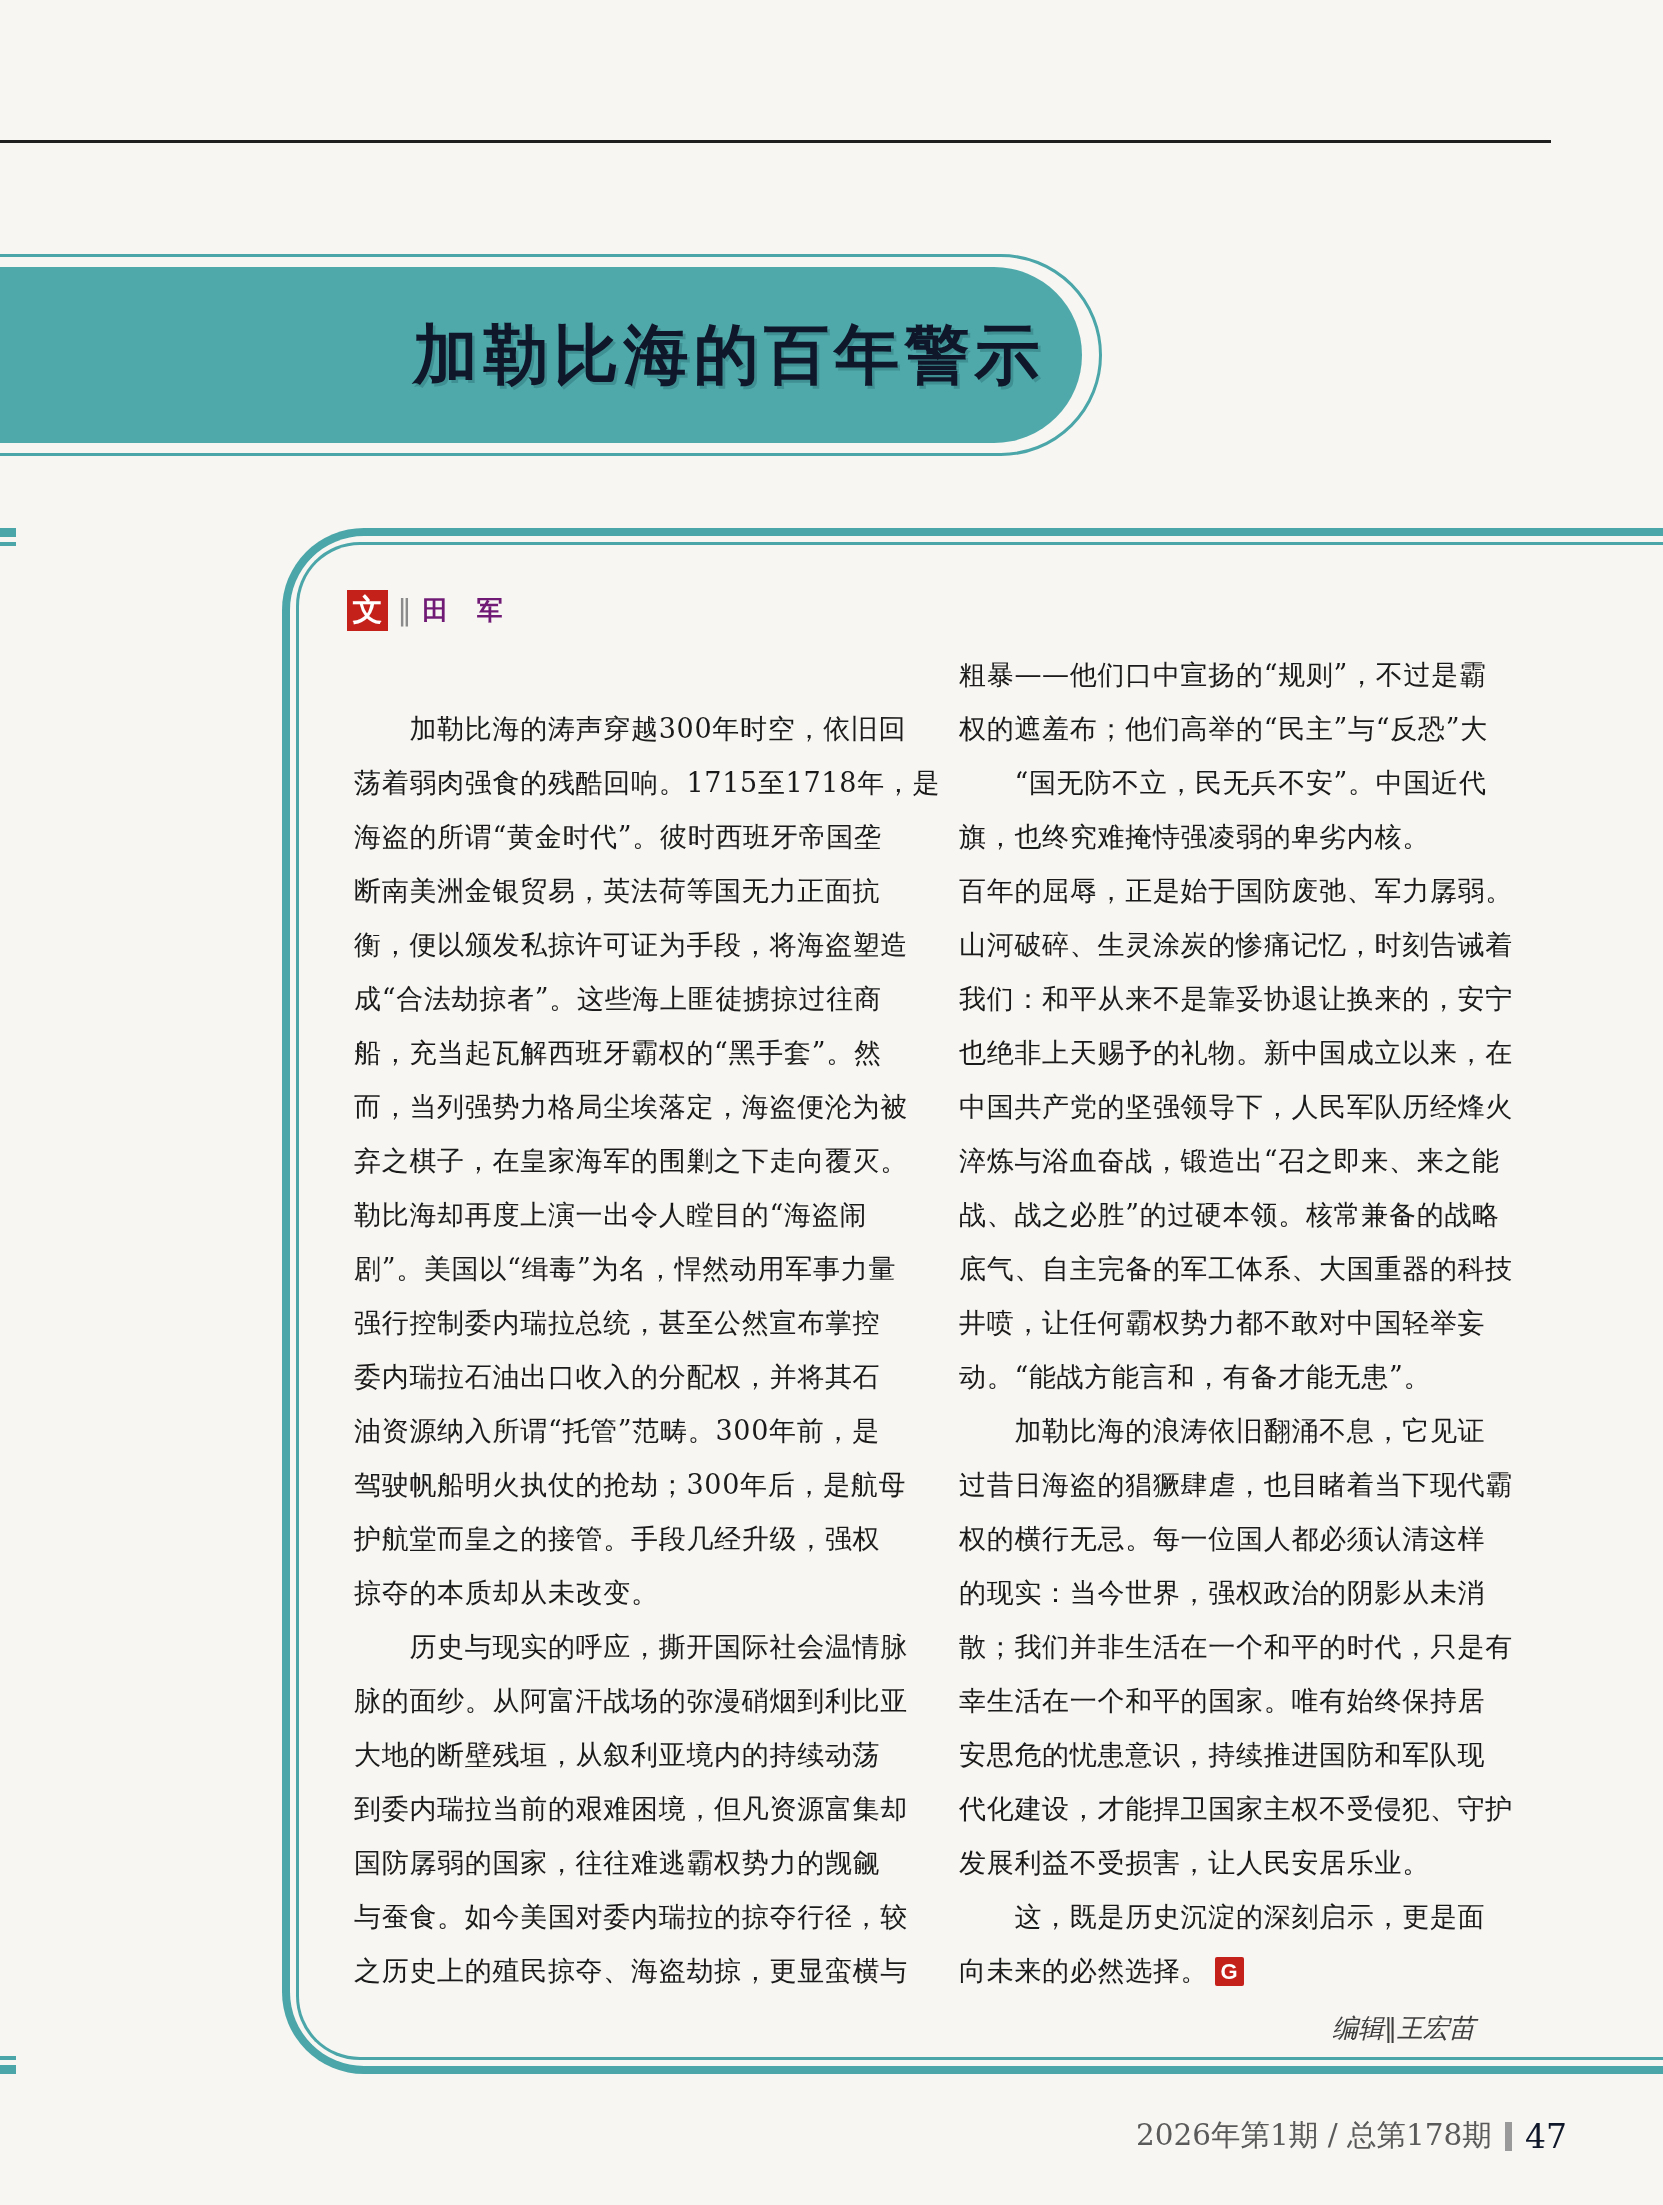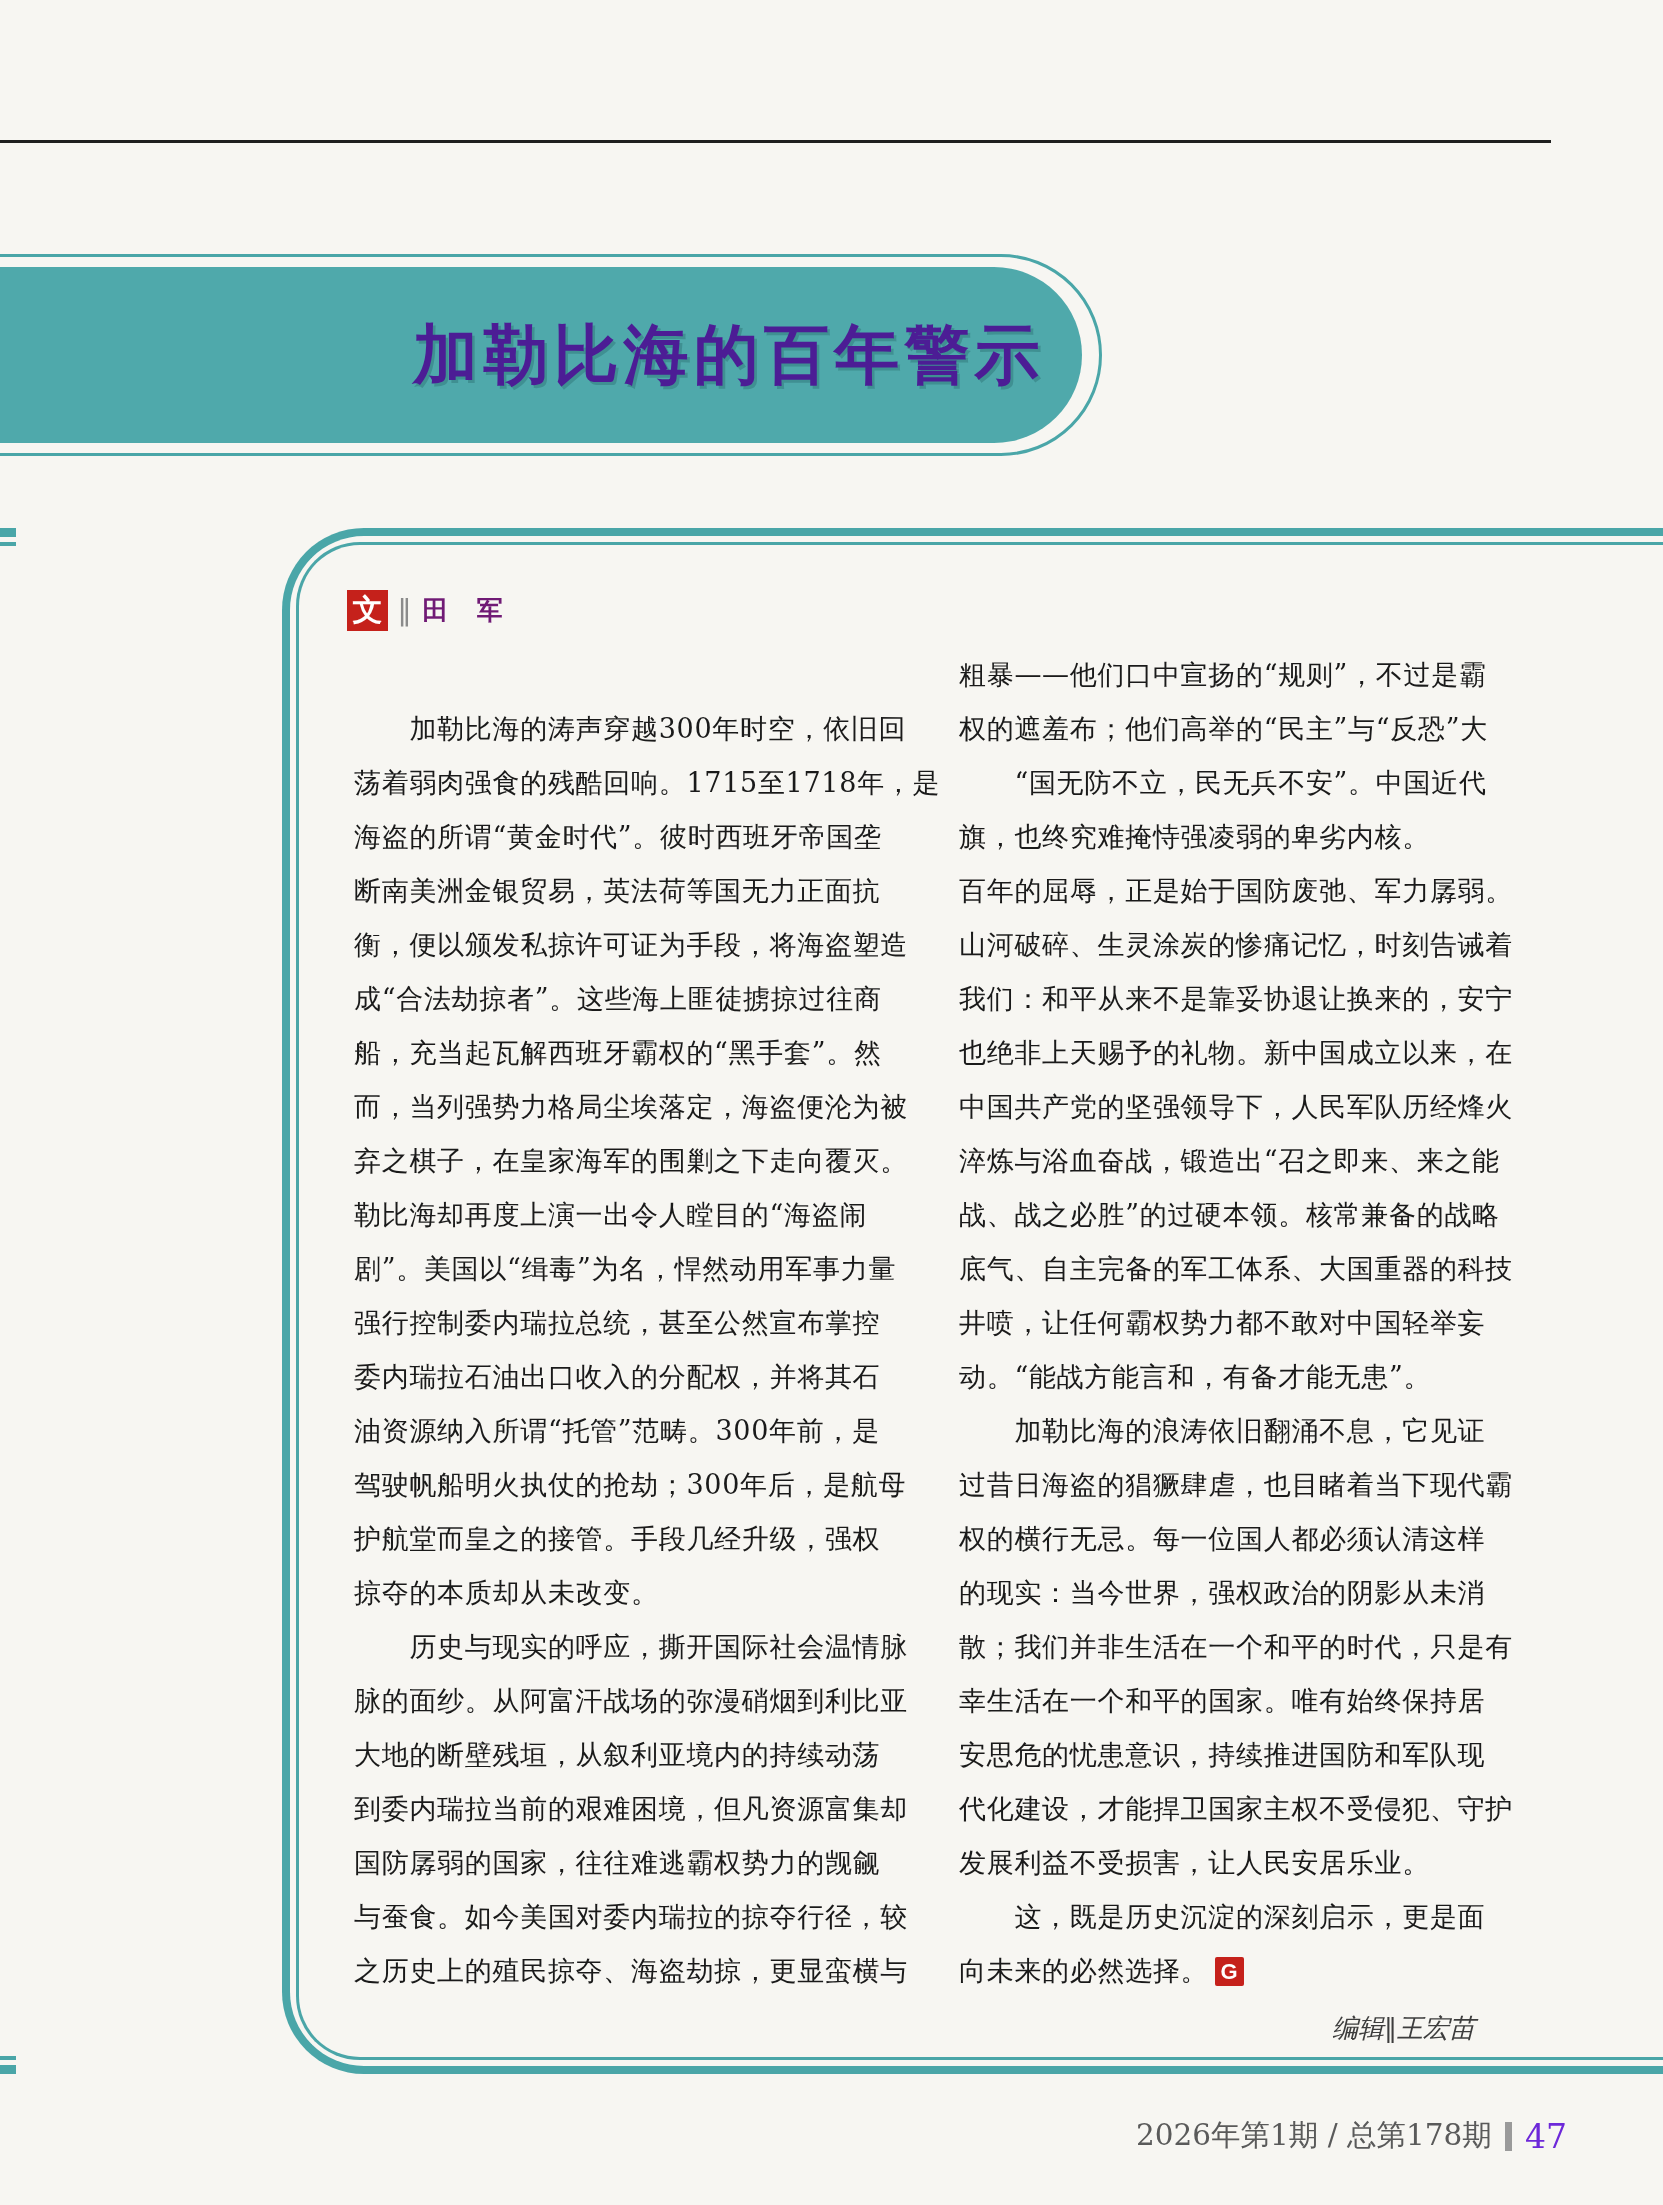--- a/index.html
+++ b/index.html
@@ -28,21 +28,21 @@
     background:#4fa9ab;
     border-radius:0 92px 92px 0;
   }
   .banner-title{
     position:absolute;left:465px;top:0;height:176px;
     display:flex;align-items:center;
     font-family:"Liberation Sans", sans-serif;
     font-weight:bold;
     font-size:65px;
     letter-spacing:5.2px;
-    color:#4c1d95;
+    color:#0f172a;
     text-shadow:2.6px 3.3px 0 rgba(25,85,88,0.30);
     white-space:nowrap;
   }
   
   .card-outer{
     position:absolute;left:282px;top:528px;width:1434px;height:1546px;
     border-top:8.5px solid #4aa6a8;
     border-left:8.5px solid #4aa6a8;
     border-bottom:8.5px solid #4aa6a8;
     border-right:none;
@@ -110,21 +110,21 @@
   
   .footer{
     position:absolute;right:97px;top:2117px;height:38px;
     display:flex;align-items:center;
     font-size:29.5px;color:#5a5a5a;white-space:nowrap;
   }
   .footer-divider{
     display:inline-block;width:7.2px;height:29px;background:#9a9a9a;
     margin:0 13px;
   }
-  .footer-page{color:#6d28d9;font-size:33px;}
+  .footer-page{color:#0f172a;font-size:33px;}
 </style>
 </head>
 <body>
 
 <div class="top-rule"></div>
 
 <div class="banner-outline"></div>
 <div class="banner-fill">
   <div class="banner-title">加勒比海的百年警示</div>
 </div>

